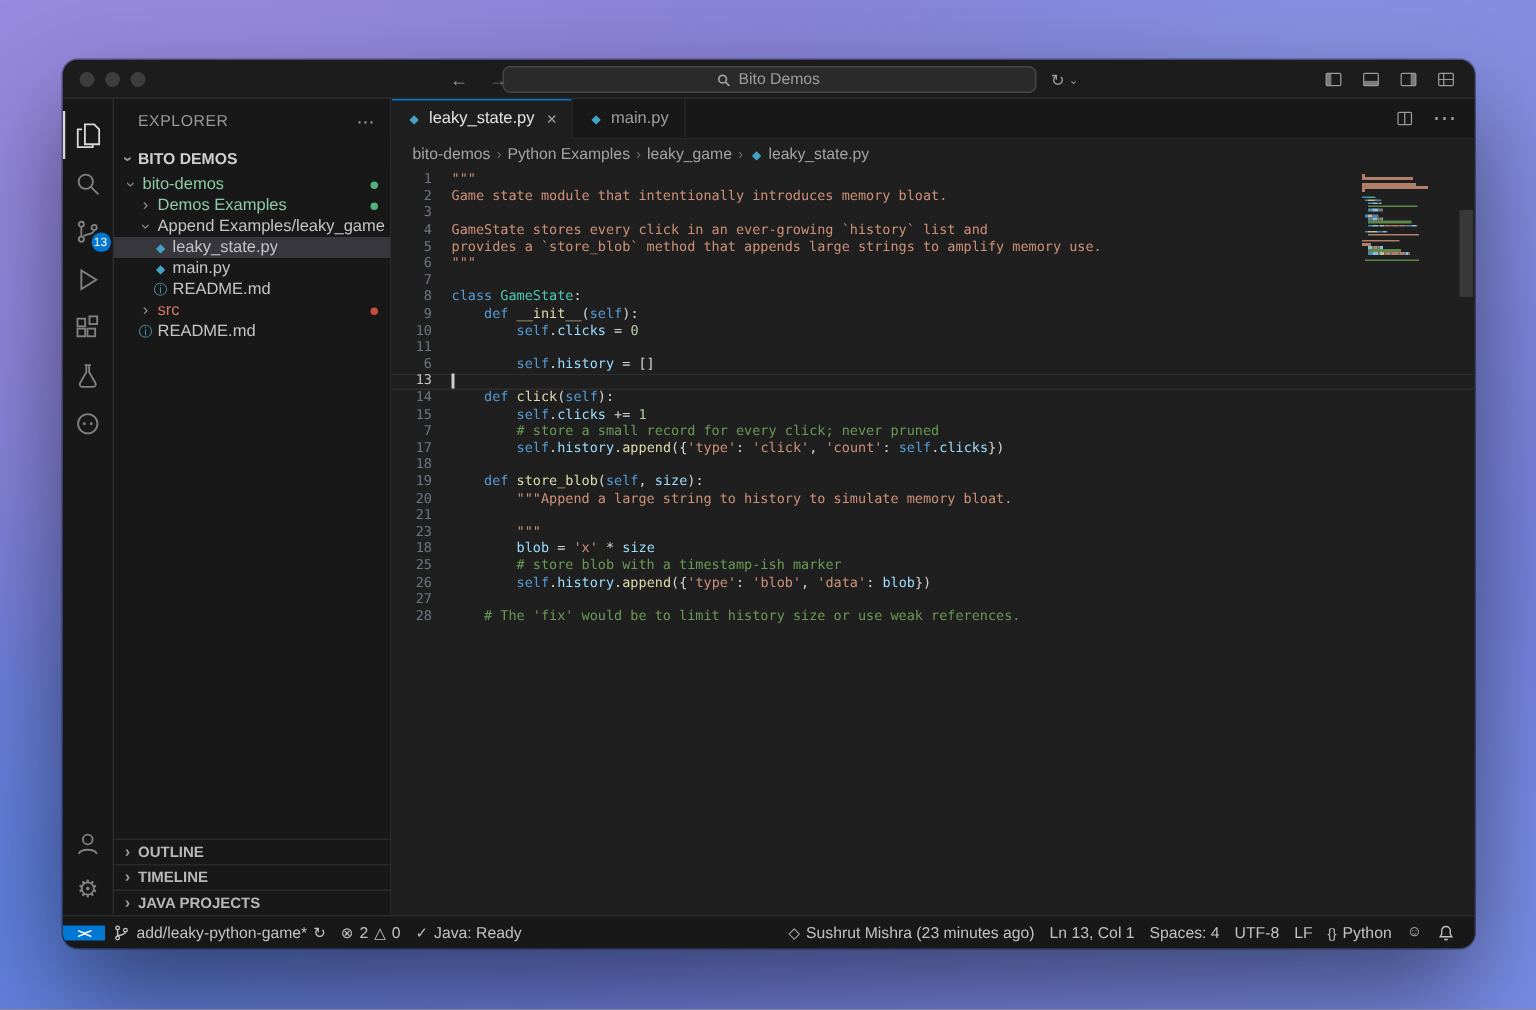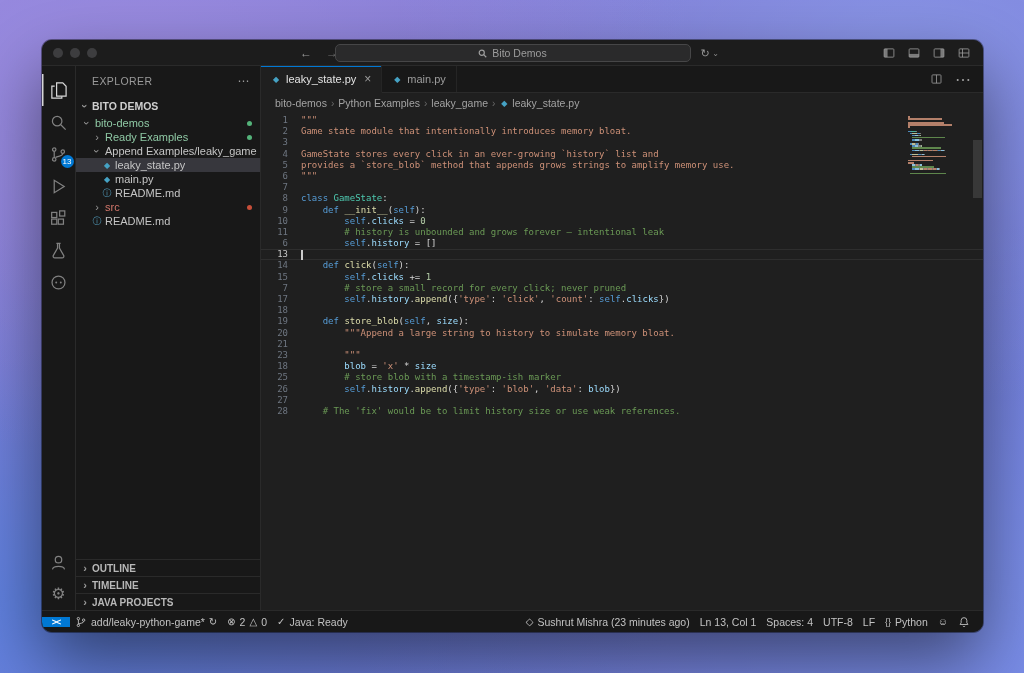--- a/index.html
+++ b/index.html
@@ -215,21 +215,21 @@
           <span>BITO DEMOS</span>
         </div>
         <div class="tree">
             <div class="trow" style="padding-left: 6px;">
               <span class="chev open">›</span>
               <span class="label" style="color: rgb(143, 201, 165);">bito-demos</span>
               <span class="git-dot" style="background: rgb(84, 179, 122);"></span>
             </div>
             <div class="trow" style="padding-left: 16px;">
               <span class="chev">›</span>
-              <span class="label" style="color: rgb(143, 201, 165);">Ready Examples</span>
+              <span class="label" style="color: rgb(143, 201, 165);">Demos Examples</span>
               <span class="git-dot" style="background: rgb(84, 179, 122);"></span>
             </div>
             <div class="trow" style="padding-left: 16px;">
               <span class="chev open">›</span>
               <span class="label">Append Examples/leaky_game</span>
             </div>
             <div class="trow selected" style="padding-left: 26px;">
               <span class="py-ico">◆</span>
               <span class="label">leaky_state.py</span>
             </div>
@@ -320,21 +320,21 @@
               <div class="cline">
                 <span class="gutter">3</span>
                 <span class="ctext"></span>
               </div>
               <div class="cline">
                 <span class="gutter">4</span>
                 <span class="ctext"><span class="tk-s">GameState stores every click in an ever-growing `history` list and</span></span>
               </div>
               <div class="cline">
                 <span class="gutter">5</span>
-                <span class="ctext"><span class="tk-s">provides a `store_blob` method that appends grows strings to amplify memory use.</span></span>
+                <span class="ctext"><span class="tk-s">provides a `store_blob` method that appends large strings to amplify memory use.</span></span>
               </div>
               <div class="cline">
                 <span class="gutter">6</span>
                 <span class="ctext"><span class="tk-s">"""</span></span>
               </div>
               <div class="cline">
                 <span class="gutter">7</span>
                 <span class="ctext"></span>
               </div>
               <div class="cline">
@@ -344,21 +344,21 @@
               <div class="cline">
                 <span class="gutter">9</span>
                 <span class="ctext"><span class="tk-p">    </span><span class="tk-k">def </span><span class="tk-fn">__init__</span><span class="tk-p">(</span><span class="tk-k">self</span><span class="tk-p">):</span></span>
               </div>
               <div class="cline">
                 <span class="gutter">10</span>
                 <span class="ctext"><span class="tk-p">        </span><span class="tk-k">self</span><span class="tk-p">.</span><span class="tk-v">clicks</span><span class="tk-p"> = </span><span class="tk-n">0</span></span>
               </div>
               <div class="cline">
                 <span class="gutter">11</span>
-                <span class="ctext"><span class="tk-p">        </span><span class="tk-c"># history is unbounded and grows forever — intentional leak</span></span>
+                <span class="ctext"><span class="tk-p">        </span></span>
               </div>
               <div class="cline">
                 <span class="gutter">6</span>
                 <span class="ctext"><span class="tk-p">        </span><span class="tk-k">self</span><span class="tk-p">.</span><span class="tk-v">history</span><span class="tk-p"> = []</span></span>
               </div>
               <div class="cline current">
                 <span class="gutter">13</span>
                 <span class="ctext"><span class="cursor"></span></span>
               </div>
               <div class="cline">

